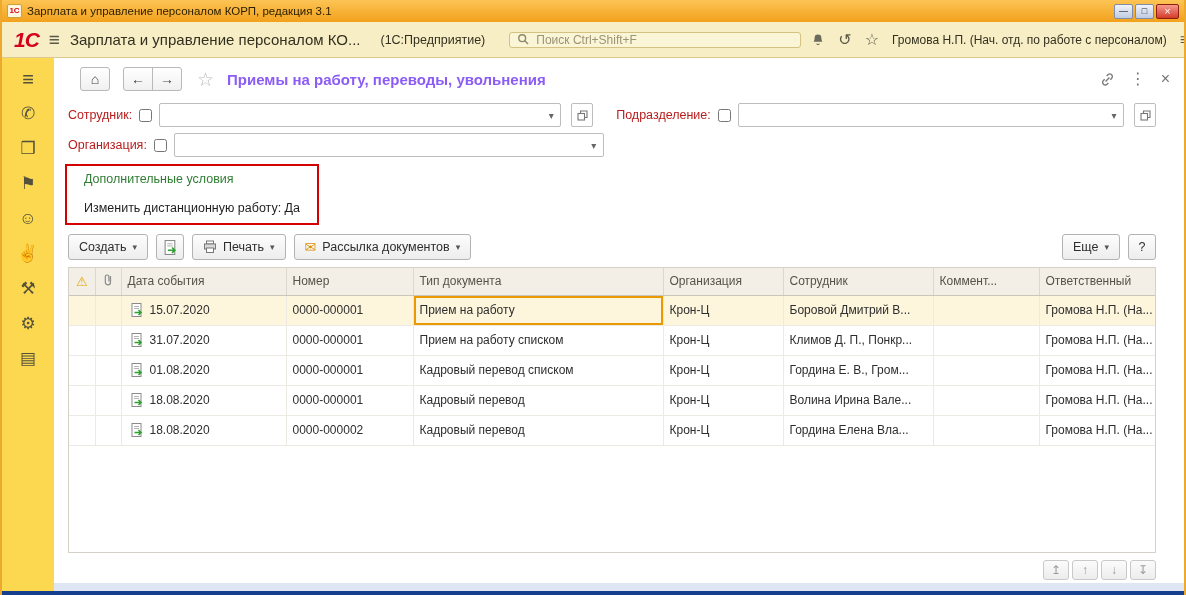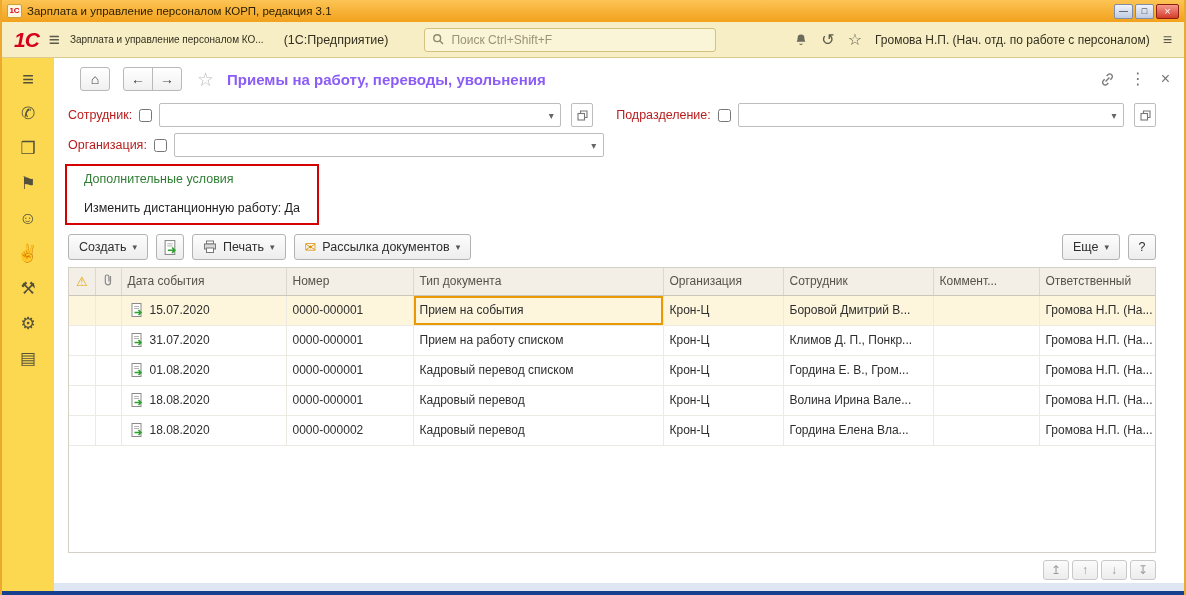--- a/index.html
+++ b/index.html
@@ -15,23 +15,23 @@
   .titlebar-title { flex:1; font-size:11.5px; color:#2e2000; white-space:nowrap; overflow:hidden; }
   .win-buttons { display:flex; gap:2px; }
   .win-btn { width:19px; height:15px; border:1px solid #7f8da8; border-radius:2px; background:linear-gradient(#f0f4fb,#bfcbe0);
              font-size:9px; line-height:13px; text-align:center; color:#223; cursor:default; }
   .win-btn.close { width:23px; background:linear-gradient(#f59a8e,#d23c2a); border-color:#8f1e10; color:#fff; font-size:11px; }
 
   
   .appbar { flex:0 0 36px; background:#f7eec6; border-bottom:1px solid #ddca8e; display:flex; align-items:center; padding:0 12px; gap:10px; }
   .logo { color:#d6001c; font-weight:bold; font-style:italic; font-size:21px; letter-spacing:-1px; }
   .bar-ico { color:#5a5a4a; font-size:16px; line-height:1; cursor:default; }
-  .appbar-title { font-size:10px; color:#33301f; white-space:nowrap; }
+  .appbar-title { font-size:15px; color:#33301f; white-space:nowrap; }
   .appbar-sub { font-size:12.5px; color:#33301f; margin-left:10px; white-space:nowrap; }
-  .searchbox { flex:0 0 292px; height:24px; margin-left:26px; background:#fbf5d8; border:1px solid #d4c280; border-radius:3px;
+  .searchbox { flex:0 0 292px; height:16px; margin-left:14px; background:#fbf5d8; border:1px solid #d4c280; border-radius:3px;
                display:flex; align-items:center; padding:0 7px; gap:6px; }
   .searchbox input { flex:1; border:none; outline:none; background:transparent; font-size:12px; color:#555; font-family:inherit; }
   .searchbox input::placeholder { color:#9a9374; }
   .appbar-right { margin-left:auto; display:flex; align-items:center; gap:13px; }
   .user-name { font-size:12px; color:#33301f; white-space:nowrap; }
 
   
   .bodyrow { flex:1; display:flex; min-height:0; }
   .sidebar { flex:0 0 52px; background:#fbd850; display:flex; flex-direction:column; align-items:center; padding-top:10px; gap:13px; }
   .side-ico { font-size:17px; line-height:22px; color:#53503c; cursor:default; }
@@ -303,21 +303,21 @@
                     <svg width="14" height="14" viewBox="0 0 14 14">
                       <rect x="2" y="0.5" width="9" height="13" fill="#fff" stroke="#8a8a8a"></rect>
                       <line x1="4" y1="3.5" x2="9" y2="3.5" stroke="#b5b5b5"></line>
                       <line x1="4" y1="5.5" x2="9" y2="5.5" stroke="#b5b5b5"></line>
                       <path d="M4.5 9.5 L11 9.5 M8.5 7 L11 9.5 L8.5 12" stroke="#2da12d" stroke-width="1.5" fill="none"></path>
                     </svg>
                     <span>15.07.2020</span>
                   </span>
                 </td>
               <td>0000-000001</td>
-              <td class="focused">Прием на события</td>
+              <td class="focused">Прием на работу</td>
               <td>Крон-Ц</td>
               <td>Боровой Дмитрий В...</td>
               <td></td>
               <td>Громова Н.П. (На...</td>
             </tr>
             <tr>
               <td></td>
               <td></td>
               <td>
                   <span class="datecell">

